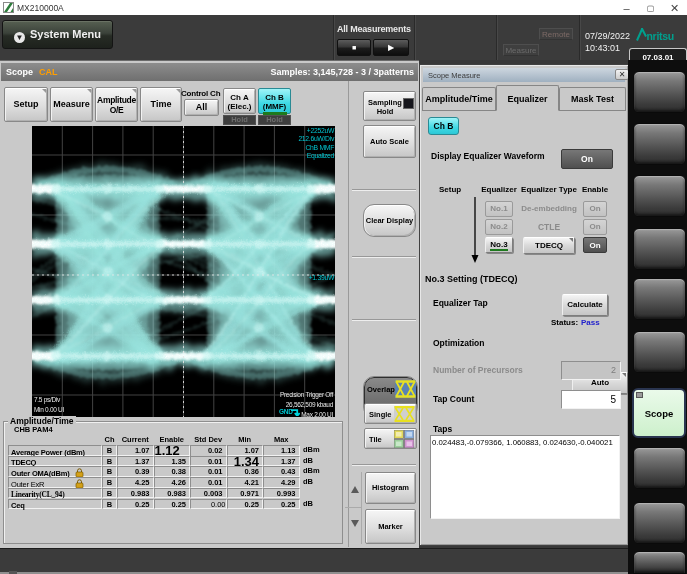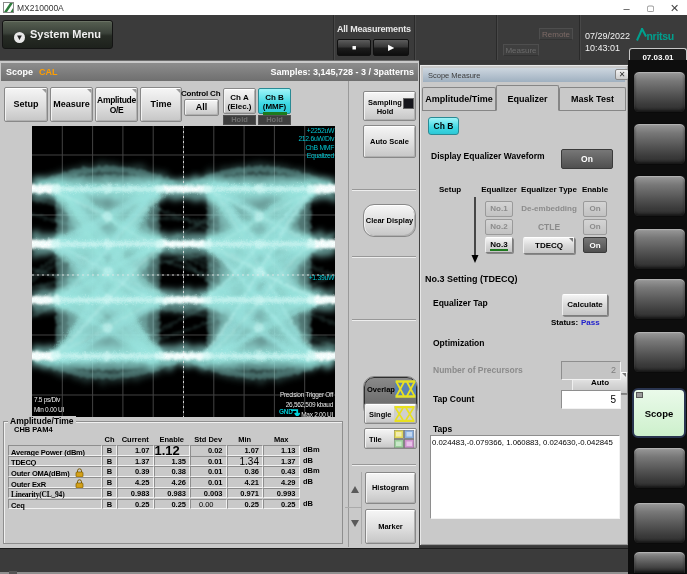--- a/index.html
+++ b/index.html
@@ -662,39 +662,39 @@
       <div class="abs cell" style="left:226.5px; top:384.0px; width:36.5px; height:10.7px; text-align:right; font-size:7.5px; font-weight:bold; line-height:10.7px; padding-right:3px;">1.07</div>
       <div class="abs cell" style="left:263px; top:384.0px; width:36.5px; height:10.7px; text-align:right; font-size:7.5px; font-weight:bold; line-height:10.7px; padding-right:3px;">1.13</div>
       <div class="abs b" style="left:303px; top:384.0px; font-size:7.5px; line-height:10.7px;">dBm</div>
       <div class="abs cell" style="left:8px; top:394.7px; width:94px; height:10.7px;">
         <span style="position:absolute;left:2px;top:1.5px;font-size:7.5px;font-weight:bold;white-space:nowrap;letter-spacing:-0.2px;">TDECQ</span>
       </div>
       <div class="abs cell" style="left:102px; top:394.7px; width:15px; height:10.7px; text-align:center; font-size:7.5px; font-weight:bold; line-height:10.7px;">B</div>
       <div class="abs cell" style="left:117px; top:394.7px; width:36.5px; height:10.7px; text-align:right; font-size:7.5px; font-weight:bold; line-height:10.7px; padding-right:3px;">1.37</div>
       <div class="abs cell" style="left:153.5px; top:394.7px; width:36.5px; height:10.7px; text-align:right; font-size:7.5px; font-weight:bold; line-height:10.7px; padding-right:3px;">1.35</div>
       <div class="abs cell" style="left:190px; top:394.7px; width:36.5px; height:10.7px; text-align:right; font-size:7.5px; font-weight:bold; line-height:10.7px; padding-right:3px;">0.01</div>
-      <div class="abs cell" style="left:226.5px; top:394.7px; width:36.5px; height:10.7px; text-align:right; font-size:10px; font-weight:normal; line-height:10.7px; padding-right:3px;">1.34</div>
+      <div class="abs cell" style="left:226.5px; top:394.7px; width:36.5px; height:10.7px; text-align:right; font-size:13px; font-weight:bold; line-height:10.7px; padding-right:3px;">1.34</div>
       <div class="abs cell" style="left:263px; top:394.7px; width:36.5px; height:10.7px; text-align:right; font-size:7.5px; font-weight:bold; line-height:10.7px; padding-right:3px;">1.37</div>
       <div class="abs b" style="left:303px; top:394.7px; font-size:7.5px; line-height:10.7px;">dB</div>
       <div class="abs cell" style="left:8px; top:405.4px; width:94px; height:10.7px;">
         <span style="position:absolute;left:2px;top:1.5px;font-size:7.5px;font-weight:bold;white-space:nowrap;letter-spacing:-0.2px;">Outer OMA(dBm)</span>
         <svg style="position:absolute;left:66px;top:1px;" width="9" height="9" viewBox="0 0 9 9">
           <rect x="1" y="4" width="7" height="5" rx="1" fill="#d4a017" stroke="#7a5a00" stroke-width="0.7"></rect>
           <path d="M2.5 4 V2.8 A2 2 0 0 1 6.5 2.8 V4" fill="none" stroke="#7a5a00" stroke-width="1"></path>
         </svg>
       </div>
       <div class="abs cell" style="left:102px; top:405.4px; width:15px; height:10.7px; text-align:center; font-size:7.5px; font-weight:bold; line-height:10.7px;">B</div>
       <div class="abs cell" style="left:117px; top:405.4px; width:36.5px; height:10.7px; text-align:right; font-size:7.5px; font-weight:bold; line-height:10.7px; padding-right:3px;">0.39</div>
       <div class="abs cell" style="left:153.5px; top:405.4px; width:36.5px; height:10.7px; text-align:right; font-size:7.5px; font-weight:bold; line-height:10.7px; padding-right:3px;">0.38</div>
       <div class="abs cell" style="left:190px; top:405.4px; width:36.5px; height:10.7px; text-align:right; font-size:7.5px; font-weight:bold; line-height:10.7px; padding-right:3px;">0.01</div>
       <div class="abs cell" style="left:226.5px; top:405.4px; width:36.5px; height:10.7px; text-align:right; font-size:7.5px; font-weight:bold; line-height:10.7px; padding-right:3px;">0.36</div>
       <div class="abs cell" style="left:263px; top:405.4px; width:36.5px; height:10.7px; text-align:right; font-size:7.5px; font-weight:bold; line-height:10.7px; padding-right:3px;">0.43</div>
       <div class="abs b" style="left:303px; top:405.4px; font-size:7.5px; line-height:10.7px;">dBm</div>
       <div class="abs cell" style="left:8px; top:416.1px; width:94px; height:10.7px;">
-        <span style="position:absolute;left:2px;top:1.5px;font-size:7.5px;font-weight:bold;white-space:nowrap;letter-spacing:-0.2px;">Outer ExR</span>
+        <span style="position:absolute;left:2px;top:1.5px;font-size:7.5px;font-weight:normal;white-space:nowrap;letter-spacing:-0.2px;">Outer ExR</span>
         <svg style="position:absolute;left:66px;top:1px;" width="9" height="9" viewBox="0 0 9 9">
           <rect x="1" y="4" width="7" height="5" rx="1" fill="#d4a017" stroke="#7a5a00" stroke-width="0.7"></rect>
           <path d="M2.5 4 V2.8 A2 2 0 0 1 6.5 2.8 V4" fill="none" stroke="#7a5a00" stroke-width="1"></path>
         </svg>
       </div>
       <div class="abs cell" style="left:102px; top:416.1px; width:15px; height:10.7px; text-align:center; font-size:7.5px; font-weight:bold; line-height:10.7px;">B</div>
       <div class="abs cell" style="left:117px; top:416.1px; width:36.5px; height:10.7px; text-align:right; font-size:7.5px; font-weight:bold; line-height:10.7px; padding-right:3px;">4.25</div>
       <div class="abs cell" style="left:153.5px; top:416.1px; width:36.5px; height:10.7px; text-align:right; font-size:7.5px; font-weight:bold; line-height:10.7px; padding-right:3px;">4.26</div>
       <div class="abs cell" style="left:190px; top:416.1px; width:36.5px; height:10.7px; text-align:right; font-size:7.5px; font-weight:bold; line-height:10.7px; padding-right:3px;">0.01</div>
       <div class="abs cell" style="left:226.5px; top:416.1px; width:36.5px; height:10.7px; text-align:right; font-size:7.5px; font-weight:bold; line-height:10.7px; padding-right:3px;">4.21</div>
@@ -708,21 +708,21 @@
       <div class="abs cell" style="left:153.5px; top:426.8px; width:36.5px; height:10.7px; text-align:right; font-size:7.5px; font-weight:bold; line-height:10.7px; padding-right:3px;">0.983</div>
       <div class="abs cell" style="left:190px; top:426.8px; width:36.5px; height:10.7px; text-align:right; font-size:7.5px; font-weight:bold; line-height:10.7px; padding-right:3px;">0.003</div>
       <div class="abs cell" style="left:226.5px; top:426.8px; width:36.5px; height:10.7px; text-align:right; font-size:7.5px; font-weight:bold; line-height:10.7px; padding-right:3px;">0.971</div>
       <div class="abs cell" style="left:263px; top:426.8px; width:36.5px; height:10.7px; text-align:right; font-size:7.5px; font-weight:bold; line-height:10.7px; padding-right:3px;">0.993</div>
       <div class="abs cell" style="left:8px; top:437.5px; width:94px; height:10.7px;">
         <span style="position:absolute;left:2px;top:1.5px;font-size:7.5px;font-weight:bold;white-space:nowrap;letter-spacing:-0.2px;">Ceq</span>
       </div>
       <div class="abs cell" style="left:102px; top:437.5px; width:15px; height:10.7px; text-align:center; font-size:7.5px; font-weight:bold; line-height:10.7px;">B</div>
       <div class="abs cell" style="left:117px; top:437.5px; width:36.5px; height:10.7px; text-align:right; font-size:7.5px; font-weight:bold; line-height:10.7px; padding-right:3px;">0.25</div>
       <div class="abs cell" style="left:153.5px; top:437.5px; width:36.5px; height:10.7px; text-align:right; font-size:7.5px; font-weight:bold; line-height:10.7px; padding-right:3px;">0.25</div>
-      <div class="abs cell" style="left:190px; top:437.5px; width:36.5px; height:10.7px; text-align:right; font-size:7.5px; font-weight:normal; line-height:10.7px; padding-right:12px;">0.00</div>
+      <div class="abs cell" style="left:190px; top:437.5px; width:36.5px; height:10.7px; text-align:right; font-size:7.5px; font-weight:normal; line-height:10.7px; padding-right:0;">0.00</div>
       <div class="abs cell" style="left:226.5px; top:437.5px; width:36.5px; height:10.7px; text-align:right; font-size:7.5px; font-weight:bold; line-height:10.7px; padding-right:3px;">0.25</div>
       <div class="abs cell" style="left:263px; top:437.5px; width:36.5px; height:10.7px; text-align:right; font-size:7.5px; font-weight:bold; line-height:10.7px; padding-right:3px;">0.25</div>
       <div class="abs b" style="left:303px; top:437.5px; font-size:7.5px; line-height:10.7px;">dB</div>
 
     <div class="abs" style="left:348px; top:20px; width:1px; height:466px; background:#9a9a9a;"></div>
     <div class="abs panelbtn" style="left:363px; top:30px; width:53px; height:30px;">
         <span class="abs b" style="left:2px; top:6px; width:38px; font-size:7.5px; line-height:9px; text-align:center;">Sampling<br>Hold</span>
         <span class="abs" style="left:39px; top:6px; width:11px; height:11px; background:#16161c; border:1px solid #666;"></span>
       </div>
     <div class="abs panelbtn" style="left:363px; top:64px; width:53px; height:33px; font-size:7.5px; line-height:31px;">Auto Scale</div>
@@ -809,21 +809,21 @@
     <div class="abs litbtn" style="left:142px; top:229px; width:46px; height:22px; font-size:8px; line-height:20px;">Calculate</div>
     <div class="abs b" style="left:131px; top:253px; font-size:8px;">Status:</div>
     <div class="abs b" style="left:161px; top:253px; font-size:8px; color:#2222cc;">Pass</div>
     <div class="abs b" style="left:13px; top:273px; font-size:8.5px;">Optimization</div>
     <div class="abs litbtn" style="left:152px; top:271px; width:56px; height:22px; font-size:8px; line-height:20px;margin-top:36px;">Auto<span class="abs" style="right:1px; top:0px; width:0; height:0; border-left:4px solid transparent; border-top:4px solid #777;"></span></div>
     <div class="abs" style="left:13px; top:300px; font-size:8.5px; font-weight:bold; color:#8b8b8b;">Number of Precursors</div>
     <div class="abs sunken" style="left:141px; top:296px; width:60px; height:19px; background:#c4c4c4; color:#7e7e7e; font-size:9px; text-align:right; line-height:17px; padding-right:4px;">2</div>
     <div class="abs b" style="left:13px; top:329px; font-size:8.5px;">Tap Count</div>
     <div class="abs sunken" style="left:141px; top:325px; width:60px; height:19px; background:#fff; color:#000; font-size:10px; text-align:right; line-height:17px; padding-right:4px;">5</div>
     <div class="abs b" style="left:13px; top:359px; font-size:8.5px;">Taps</div>
-    <div class="abs sunken" style="left:10px; top:370px; width:190px; height:84px; background:#fff; font-size:7.8px; padding:2px 1px;">0.024483,-0.079366, 1.060883, 0.024630,-0.042845</div>
+    <div class="abs sunken" style="left:10px; top:370px; width:190px; height:84px; background:#fff; font-size:7.8px; padding:2px 1px;">0.024483,-0.079366, 1.060883, 0.024630,-0.040021</div>
   </div>
 
   <div id="rcol" class="abs">
     <div class="abs hwbtn" style="top:11px;"></div>
     <div class="abs hwbtn" style="top:63px;"></div>
     <div class="abs hwbtn" style="top:115px;"></div>
     <div class="abs hwbtn" style="top:168px;"></div>
     <div class="abs hwbtn" style="top:218px;"></div>
     <div class="abs hwbtn" style="top:271px;"></div>
     <div class="abs" style="left:4px; top:328px; width:54px; height:50px; border-radius:6px; border:2px solid #2a3550; background:linear-gradient(#eafaea,#cdf0cc); text-align:center; font-weight:bold; font-size:9.5px; line-height:48px; color:#000;">Scope</div>

